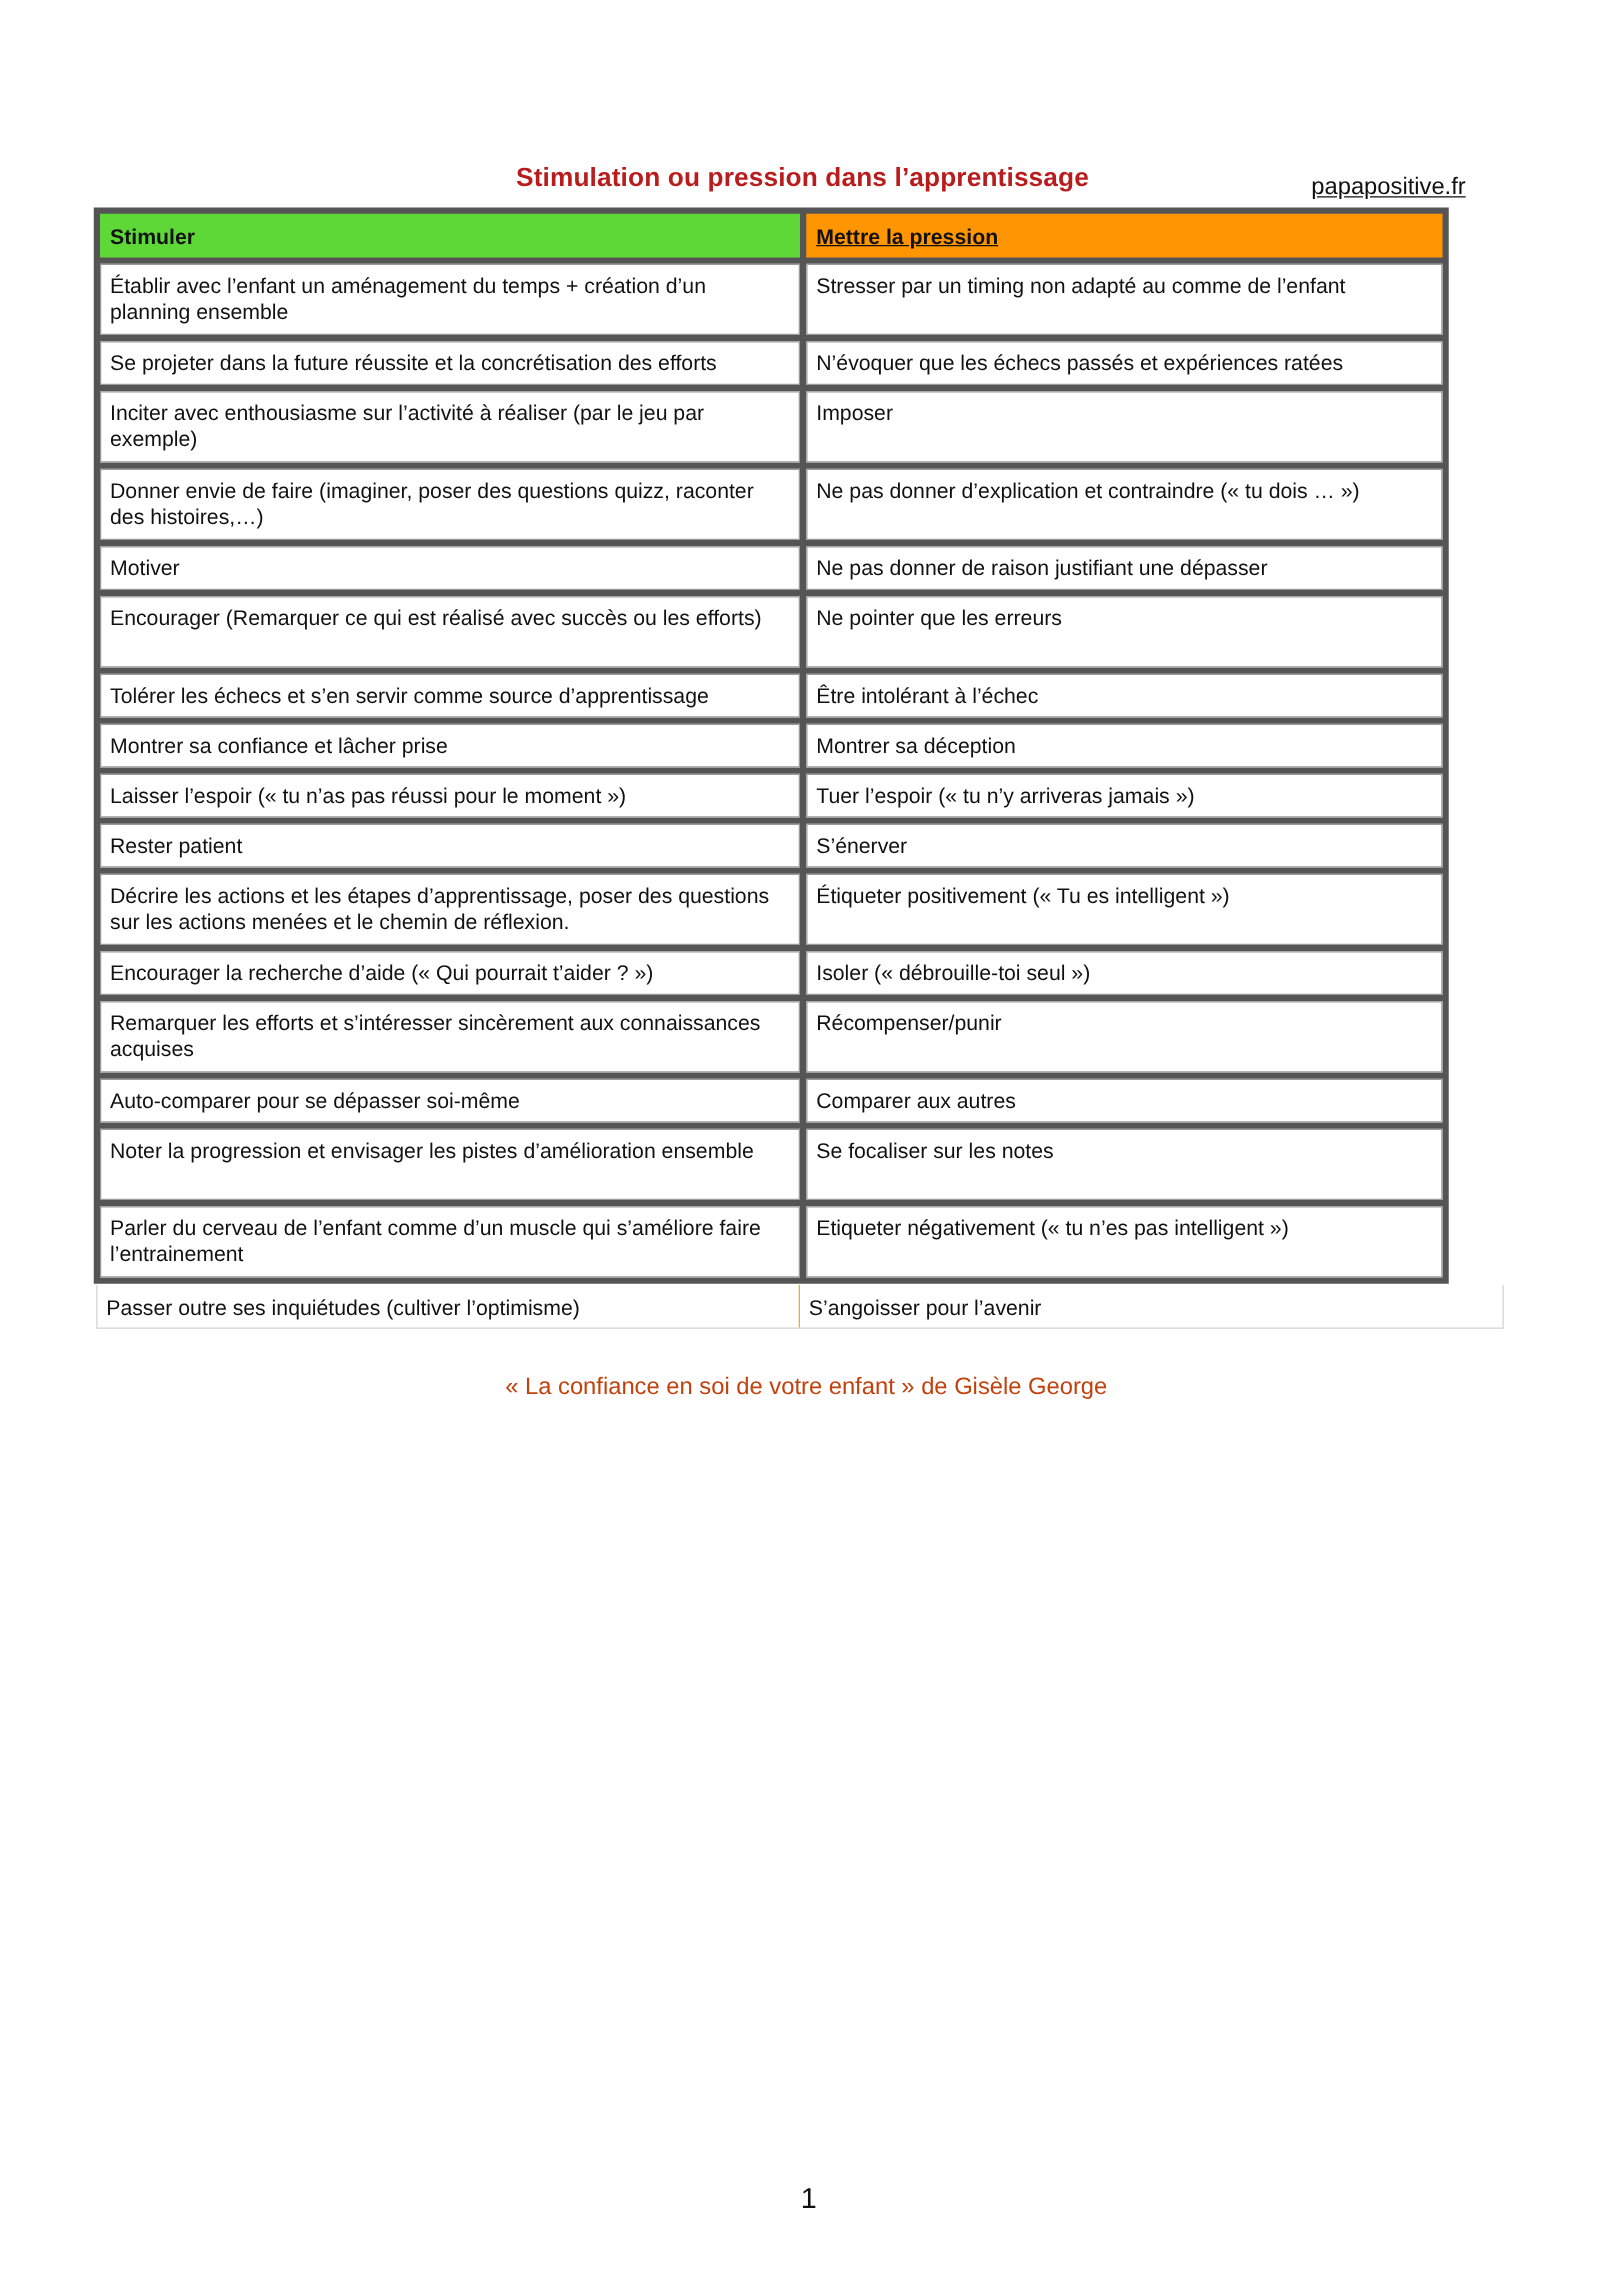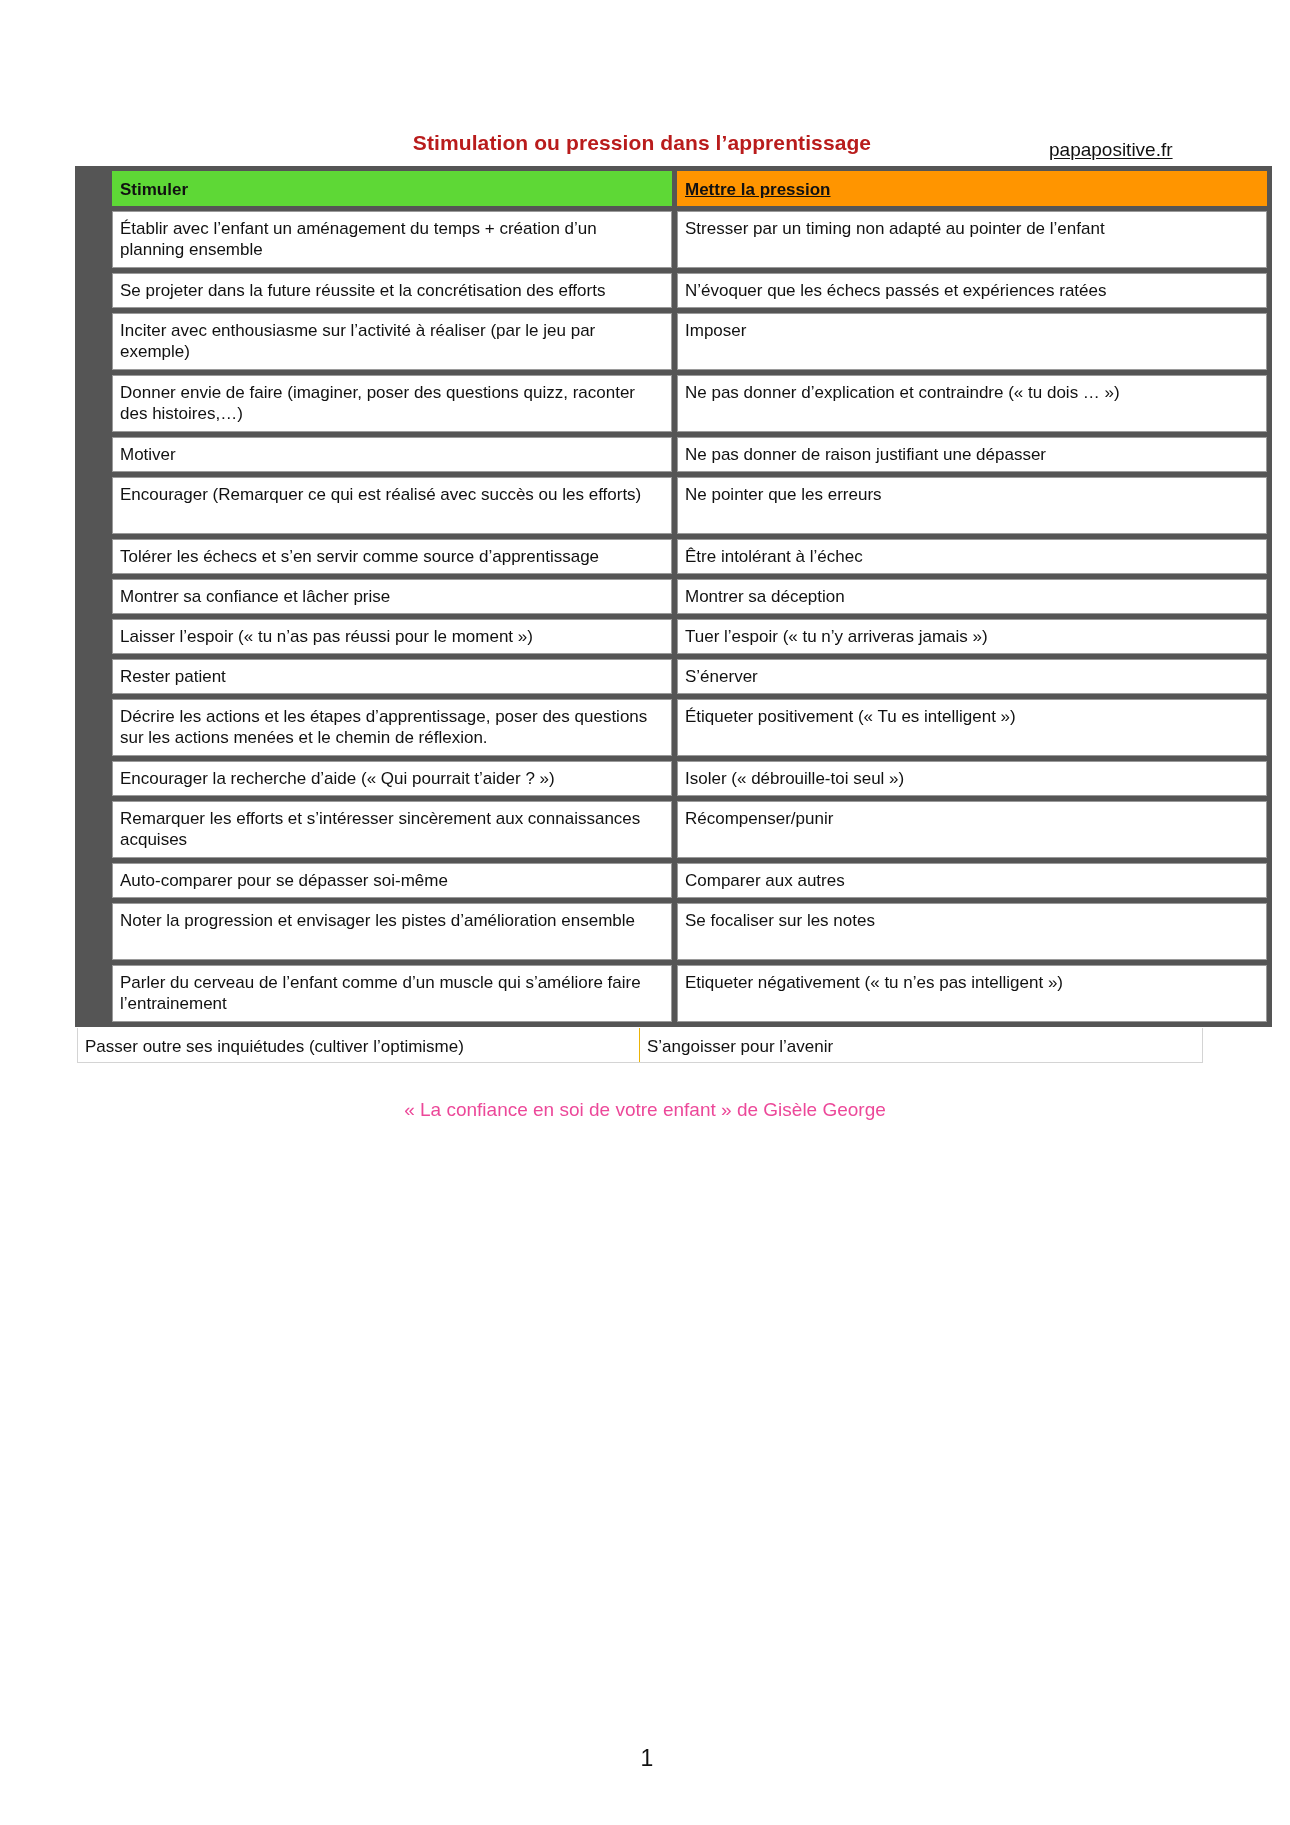--- a/index.html
+++ b/index.html
@@ -41,23 +41,22 @@
     .table-wrap {
       position: absolute;
       left: 75px;
       top: 166px;
       width: 1128px;
     }
     table.main {
       border-collapse: separate;
       border-spacing: 5px;
       background: #555555;
-      width: 1197px;
+      width: 1084px;
       table-layout: fixed;
-      padding-left: 32px;
     }
     table.main td {
       background: #ffffff;
       vertical-align: top;
       padding: 7px 8px 0 8px;
       font-size: 17px;
       line-height: 21px;
       box-sizing: border-box;
       box-shadow: inset 0 0 0 1px #9a9a9a;
     }
@@ -95,21 +94,21 @@
     .last-row .cell.right {
       flex: 1;
     }
     .credit {
       position: absolute;
       left: 0;
       width: 1290px;
       top: 1099px;
       text-align: center;
       font-size: 19px;
-      color: #ec4899;
+      color: #c2410c;
     }
     .page-number {
       position: absolute;
       left: 0;
       width: 1290px;
       top: 1745px;
       text-align: center;
       font-size: 23px;
       color: #111111;
       padding-left: 4px;
@@ -128,21 +127,21 @@
       <col class="c1">
       <col class="c2">
     </colgroup>
     <tbody>
       <tr class="header">
         <td class="green">Stimuler</td>
         <td class="orange">Mettre la pression</td>
       </tr>
       <tr class="r2">
         <td>Établir avec l’enfant un aménagement du temps + création d’un planning ensemble</td>
-        <td>Stresser par un timing non adapté au pointer de l’enfant</td>
+        <td>Stresser par un timing non adapté au comme de l’enfant</td>
       </tr>
       <tr class="r1">
         <td>Se projeter dans la future réussite et la concrétisation des efforts</td>
         <td>N’évoquer que les échecs passés et expériences ratées</td>
       </tr>
       <tr class="r2">
         <td>Inciter avec enthousiasme sur l’activité à réaliser (par le jeu par exemple)</td>
         <td>Imposer</td>
       </tr>
       <tr class="r2">

